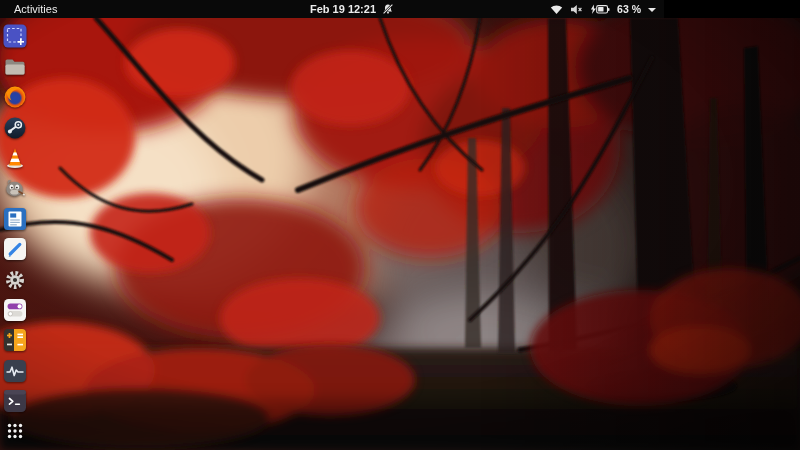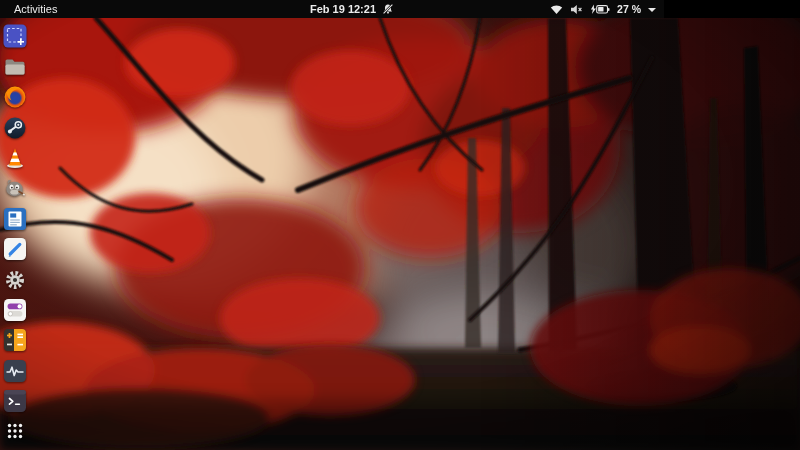--- a/index.html
+++ b/index.html
@@ -160,21 +160,21 @@
         <polygon points="1,3.7 3.6,3.7 6.8,0.9 6.8,10.1 3.6,7.3 1,7.3" fill="#d6d6d6"></polygon>
         <line x1="8.6" y1="3.8" x2="11.4" y2="7.2" stroke="#d6d6d6" stroke-width="1.2"></line>
         <line x1="11.4" y1="3.8" x2="8.6" y2="7.2" stroke="#d6d6d6" stroke-width="1.2"></line>
       </svg>
       <svg width="20" height="11" viewBox="0 0 20 11">
         <path d="M3.9 0.4 L0.9 5.4 H2.9 L1.9 10 L6 4.6 H3.9 Z" fill="#e8e8e8"></path>
         <rect x="6.7" y="1.6" width="10.8" height="7.4" rx="1.6" fill="none" stroke="#e8e8e8" stroke-width="1.1"></rect>
         <rect x="8.1" y="3" width="5.4" height="4.6" rx="0.6" fill="#e8e8e8"></rect>
         <rect x="17.9" y="3.9" width="1.6" height="3.2" rx="0.8" fill="#e8e8e8"></rect>
       </svg>
-      <span>27 %</span>
+      <span>63 %</span>
       <span class="chev"></span>
     </span>
   </div>
 
   <div class="dock">
 
     <div class="dock-item">
       <svg width="24" height="24" viewBox="0 0 24 24">
         <rect x="0.5" y="0.5" width="23" height="23" rx="4.5" fill="#4a52c4"></rect>
         <rect x="4.5" y="4.5" width="13.5" height="13.5" fill="none" stroke="#cdd4ff" stroke-width="1.2" stroke-dasharray="2.6 2"></rect>

